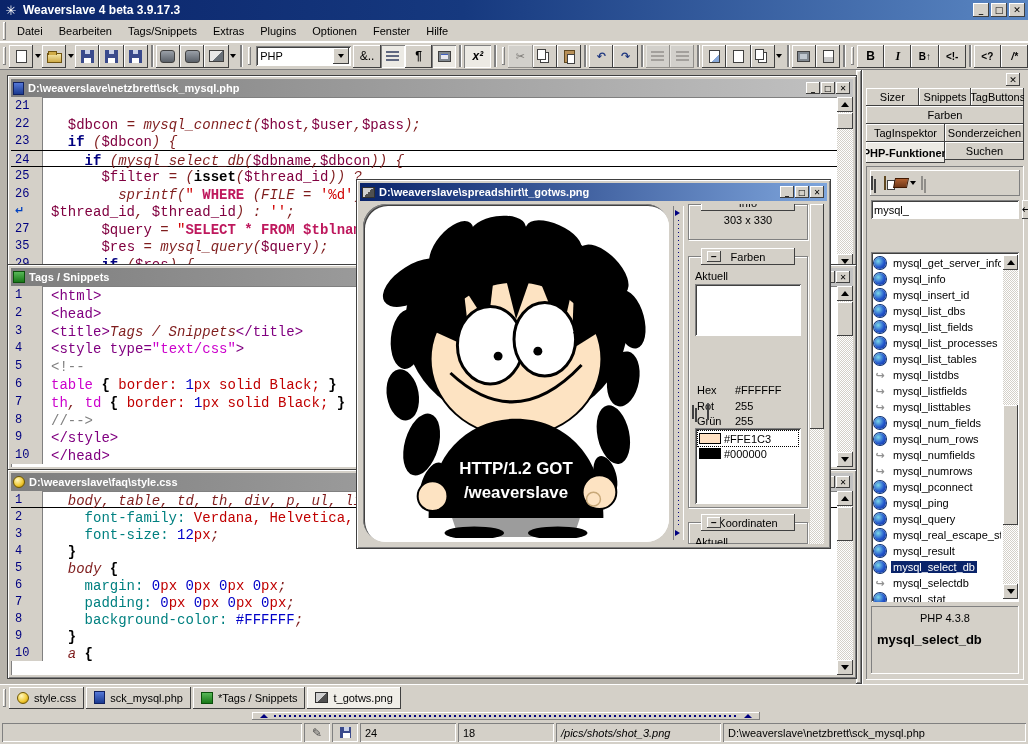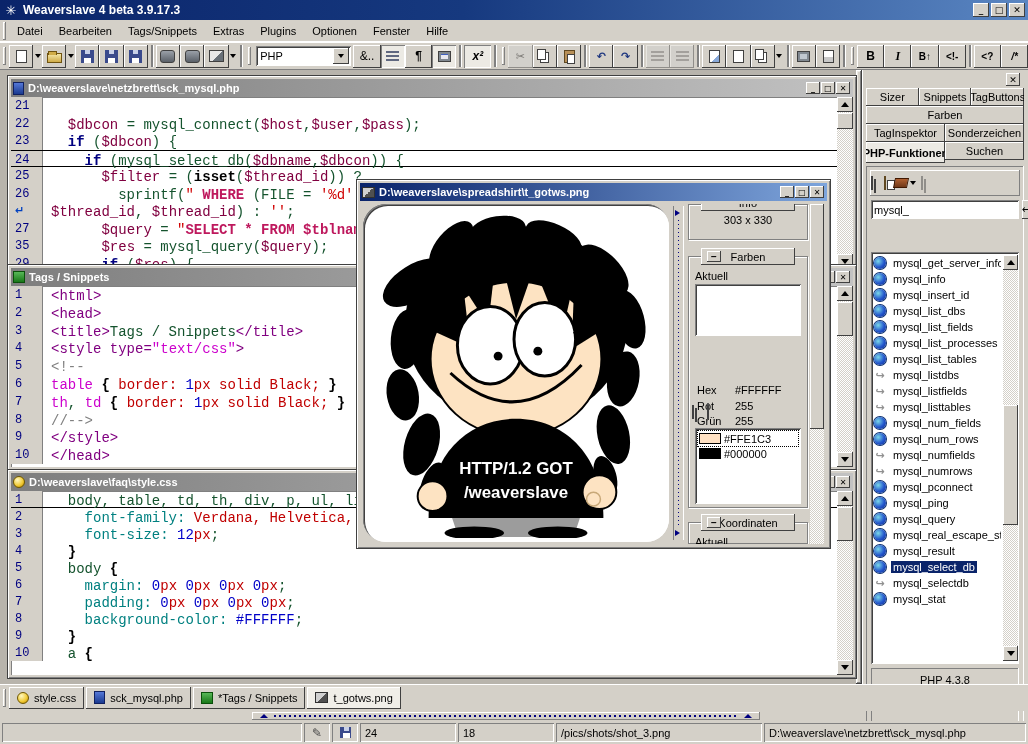--- a/index.html
+++ b/index.html
@@ -62,21 +62,21 @@
   .wtitle .wbtns{gap:1px;padding-right:1px;}
   .ebody{position:absolute;left:3px;right:3px;top:21px;bottom:3px;background:#fff;overflow:hidden;box-shadow:inset 1px 1px 0 #808080;}
   .crow{display:flex;align-items:stretch;}
   .e0 .crow{height:17.5px;}  .e1 .crow{height:17.8px;}  .e2 .crow{height:17px;}
   .gut{width:32px;flex:none;background:#D4D0C8;border-right:1px solid #808080;color:#000080;
     font-family:"Liberation Mono",monospace;font-size:12px;padding:2px 0 0 4px;}
   .gut .wrapico{color:#0040C0;font-weight:bold;font-family:"DejaVu Sans",sans-serif;font-size:11px;}
   .ctext{white-space:pre;font-family:"Liberation Mono",monospace;font-size:14px;padding:2px 0 0 8px;}
   .cur-both{border-top:1px solid #000;border-bottom:1px solid #000;}
   .cur-bottom{border-bottom:1px solid #000;}
-  .cd{color:#14532d;} .cv{color:#800040;} .ck{color:#000080;font-weight:bold;} .cb{color:#000;font-weight:bold;}
+  .cd{color:#7f1d1d;font-style:italic;} .cv{color:#800040;} .ck{color:#000080;font-weight:bold;} .cb{color:#000;font-weight:bold;}
   .cs{color:#D00000;} .cq{color:#be185d;font-weight:bold;} .cn{color:#0000C8;} .cu{color:#C00000;}
   .ct{color:#800080;} .ca{color:#CC00CC;} .cm{color:#CC00CC;} .cr{color:#C00000;} .cc{color:#808080;} .cp{color:#008080;}
   
   .vsb{position:absolute;right:0;top:0;bottom:0;width:16px;background:#E7E5DF;
     background-image:repeating-conic-gradient(#fff 0 25%,#D4D0C8 0 50%);background-size:2px 2px;}
   .sbb{position:absolute;left:0;width:16px;height:15px;display:flex;align-items:center;justify-content:center;}
   .sbthumb{position:absolute;left:0;width:16px;}
   .tri-u{width:0;height:0;border-left:4px solid transparent;border-right:4px solid transparent;border-bottom:5px solid #000;}
   .tri-dn{width:0;height:0;border-left:4px solid transparent;border-right:4px solid transparent;border-top:5px solid #000;}
   
@@ -99,21 +99,21 @@
   .clitem{display:flex;align-items:center;gap:3px;height:15px;padding:0 1px;}
   .clitem.sel{outline:1px dotted #000;}
   .clsw{width:22px;height:11px;border:1px solid #000;flex:none;}
   
   .sidebar{position:absolute;left:862px;top:70px;width:166px;height:614px;background:#D4D0C8;box-shadow:inset 1px 0 0 #fff;}
   .sbclose{position:absolute;right:8px;top:3px;width:14px;height:13px;display:flex;align-items:center;justify-content:center;font-size:9px;font-family:"DejaVu Sans",sans-serif;}
   .stabs{position:absolute;left:4px;top:18px;width:158px;}
   .stabrow{display:flex;}
   .stab{flex:1;height:18px;display:flex;align-items:center;justify-content:center;font-size:11px;white-space:nowrap;overflow:hidden;}
   .stab.active{background:#ECEAE4;font-weight:bold;height:21px;}
-  .spanel{position:absolute;left:4px;top:96px;width:158px;height:576px;box-shadow:inset -1px -1px 0 #fff,inset 1px 1px 0 #808080;padding:4px;}
+  .spanel{position:absolute;left:4px;top:96px;width:158px;height:514px;box-shadow:inset -1px -1px 0 #fff,inset 1px 1px 0 #808080;padding:4px;}
   .stools{display:flex;align-items:center;gap:8px;height:26px;padding:2px 4px;box-shadow:inset -1px -1px 0 #808080,inset 1px 1px 0 #fff;margin-bottom:4px;}
   .srch{display:flex;align-items:center;gap:3px;margin:2px 1px 4px 1px;}
   .srch input{flex:1;height:19px;border:none;outline:none;background:#fff;font:11px "Liberation Sans",sans-serif;padding:0 3px;box-shadow:inset 1px 1px 0 #808080,inset -1px -1px 0 #fff,inset 2px 2px 0 #404040;}
   .srchbtn{width:19px;height:19px;display:flex;align-items:center;justify-content:center;font-family:"DejaVu Sans",sans-serif;font-size:11px;}
   .flist{position:absolute;left:5px;right:5px;top:86px;bottom:78px;background:#fff;box-shadow:inset 1px 1px 0 #808080,inset -1px -1px 0 #fff,inset 2px 2px 0 #404040;overflow:hidden;padding:3px 18px 3px 3px;}
   .fitem{display:flex;align-items:center;gap:5px;height:16px;white-space:nowrap;}
   .fitem .lbl{padding:0 2px;overflow:hidden;}
   .fitem.sel .lbl{background:#0A246A;color:#fff;}
   .gear{width:12px;height:12px;flex:none;border-radius:50%;background:radial-gradient(circle at 35% 35%,#7AD8E8,#2255CC 55%,#112E88);box-shadow:0 0 0 1px #0A2E6E,2px -1px 0 -3px #000;}
   .alias{width:12px;flex:none;color:#909090;font-weight:bold;font-family:"DejaVu Sans",sans-serif;font-size:11px;text-align:center;}
@@ -757,17 +757,17 @@
   <div class="statusbar">
     <span class="scell" style="width:300px;"></span>
     <span class="scell" style="width:26px;justify-content:center;">
         <span class="ic-pen">✎</span>
       </span>
     <span class="scell" style="width:26px;justify-content:center;">
         <span class="ic-save" style="width:11px;height:11px"></span>
       </span>
     <span class="scell" style="width:96px;">24</span>
     <span class="scell" style="width:96px;">18</span>
-    <span class="scell" style="width:206px;">/pics/shots/shot_3.png</span>
+    <span class="scell" style="width:165px;font-style:italic;">/pics/shots/shot_3.png</span>
     <span class="scell" style="flex:1;">D:\weaverslave\netzbrett\sck_mysql.php</span>
   </div>
 
 </div>
 
 </body></html>

